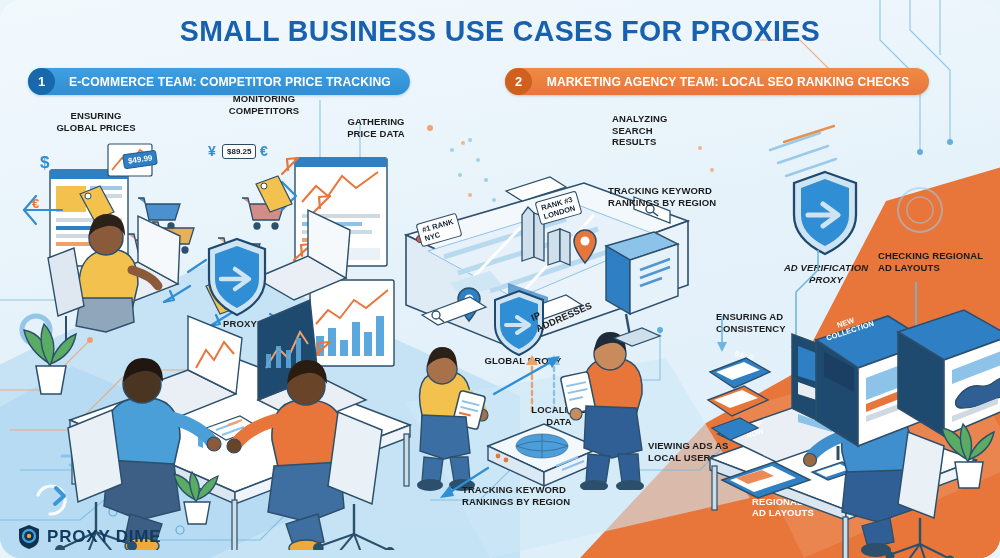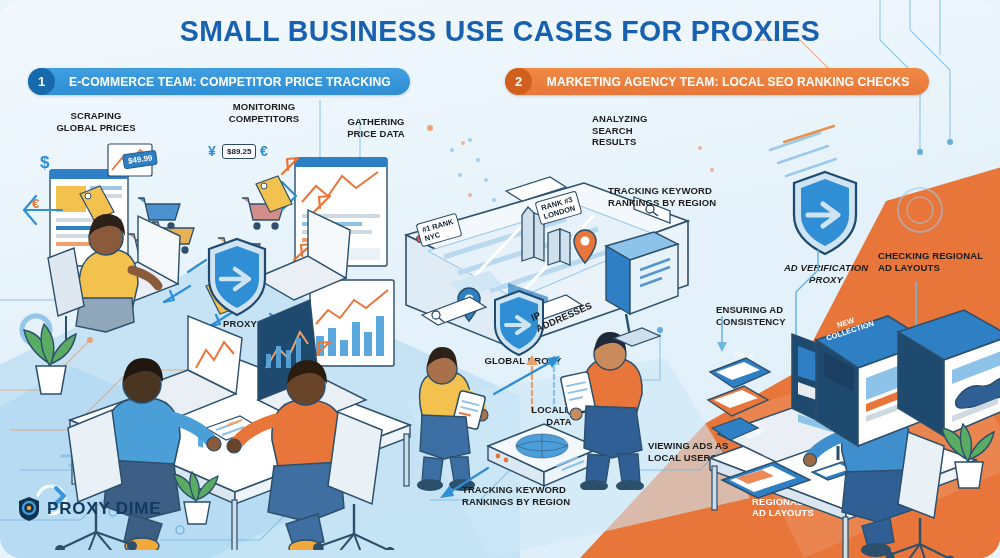--- a/index.html
+++ b/index.html
@@ -95,21 +95,21 @@
   .cap.rot { transform:rotate(-24deg); transform-origin:left center; }
   .tag {
     position:absolute; font-size:8px; font-weight:bold; color:#123; 
     background:#fff; border:1.2px solid #2b4a63; border-radius:3px;
     padding:2px 4px; line-height:9px; white-space:pre-line;
   }
   .tag.blue { background:#2f7fc4; color:#fff; border-color:#1f5c92; }
 
   
   #logo {
-    position:absolute; left:18px; bottom:36px;
+    position:absolute; left:18px; bottom:8px;
     display:flex; align-items:center; gap:7px;margin-top:10px;
   }
   #logo .logo-text {
     font-size:17px; font-weight:bold; color:#123a5e; letter-spacing:.8px;
     font-family:"Liberation Sans","DejaVu Sans",sans-serif;
   }
 </style>
 </head>
 <body>
 
@@ -458,23 +458,23 @@
   </svg>
   <svg width="54" height="64" style="position:absolute;left:170px;top:470px;">
     <g stroke="#2c4f6b" stroke-width="1.3" fill="#5aab63">
       <path d="M26 30 q-18 -8 -22 -26 q18 4 22 26z"></path>
       <path d="M26 30 q6 -18 22 -24 q-4 18 -22 24z"></path>
       <path d="M26 32 q-10 -18 -4 -30 q12 14 4 30z"></path>
     </g>
     <path d="M14 32 h26 l-4 22 h-18z" fill="#ffffff" stroke="#2c4f6b" stroke-width="1.4"></path>
   </svg>
 
-  <div class="cap" style="left:48px; top:110px; width:96px;">SCRAPING
+  <div class="cap" style="left:48px; top:110px; width:96px;">ENSURING
 GLOBAL PRICES</div>
-  <div class="cap" style="left:216px; top:101px; width:96px;">MONITORING
+  <div class="cap" style="left:216px; top:93px; width:96px;">MONITORING
 COMPETITORS</div>
   <div class="cap" style="left:330px; top:116px; width:92px;">GATHERING
 PRICE DATA</div>
 
   <div class="tag blue" style="left:123px; top:152px; transform:rotate(-8deg);">$49.99</div>
   <div class="tag" style="left:222px; top:144px;">$89.25</div>
 
   <svg width="300" height="250" style="position:absolute;left:398px;top:165px;">
 
     <polygon points="8,70 186,18 290,56 112,120" fill="#f3f8fc" stroke="#2c4f6b" stroke-width="1.6"></polygon>
@@ -628,21 +628,21 @@
   <svg width="90" height="50" style="position:absolute;left:488px;top:350px;">
     <path d="M6 44 L70 8" stroke="#2f8ed4" stroke-width="2.2" fill="none" stroke-linecap="round"></path>
     <path d="M72 6 l-13 2 l5 10z" fill="#2f8ed4"></path>
   </svg>
 
   <svg width="70" height="50" style="position:absolute;left:430px;top:462px;">
     <path d="M58 6 L14 34" stroke="#2f8ed4" stroke-width="2.2" fill="none" stroke-linecap="round"></path>
     <path d="M10 36 l14 -2 l-4 -11z" fill="#2f8ed4"></path>
   </svg>
 
-  <div class="cap left-align" style="left:592px; top:113px; width:120px;">ANALYZING
+  <div class="cap left-align" style="left:612px; top:113px; width:120px;">ANALYZING
 SEARCH
 RESULTS</div>
   <div class="cap left-align" style="left:608px; top:185px; width:140px;">TRACKING KEYWORD
 RANKINGS BY REGION</div>
   <div class="cap left-align" style="left:462px; top:484px; width:150px;">TRACKING KEYWORD
 RANKINGS BY REGION</div>
   <div class="cap left-align" style="left:648px; top:440px; width:120px;">VIEWING ADS AS
 LOCAL USERS</div>
 
   <svg width="90" height="120" style="position:absolute;left:596px;top:228px;">
@@ -661,21 +661,21 @@
   <svg width="76" height="98" style="position:absolute;left:790px;top:168px;">
     <path d="M35 4 L66 15 L66 47 Q66 71 35 86 Q4 71 4 47 L4 15 Z" fill="#cfe4f2" stroke="#1d4a6e" stroke-width="2.3"></path>
     <path d="M35 11 L59 20 L59 47 Q59 66 35 78 Q11 66 11 47 L11 20 Z" fill="#2f8ed4"></path>
     <path d="M18 47 L42 47 M33 36 L48 47 L33 58" fill="none" stroke="#cfe4f2" stroke-width="5" stroke-linecap="round" stroke-linejoin="round"></path>
   </svg>
 
   <div class="cap" style="left:778px; top:262px; width:96px;font-style:italic;">AD VERIFICATION
 PROXY</div>
   <div class="cap left-align" style="left:878px; top:250px; width:120px;">CHECKING REGIONAL
 AD LAYOUTS</div>
-  <div class="cap left-align" style="left:716px; top:304px; width:96px;">ENSURING AD
+  <div class="cap left-align" style="left:716px; top:311px; width:96px;">ENSURING AD
 CONSISTENCY</div>
   <div class="cap white left-align" style="left:752px; top:484px; width:90px;">CHECKING
 REGIONAL
 AD LAYOUTS</div>
 
   <svg width="230" height="130" style="position:absolute;left:700px;top:250px;">
     <g stroke="#6fb7e0" stroke-width="1.6" fill="none">
       <path d="M118 0 L118 20 L96 42 L96 100"></path>
       <path d="M216 32 L216 82"></path>
       <path d="M22 66 L22 96"></path>

